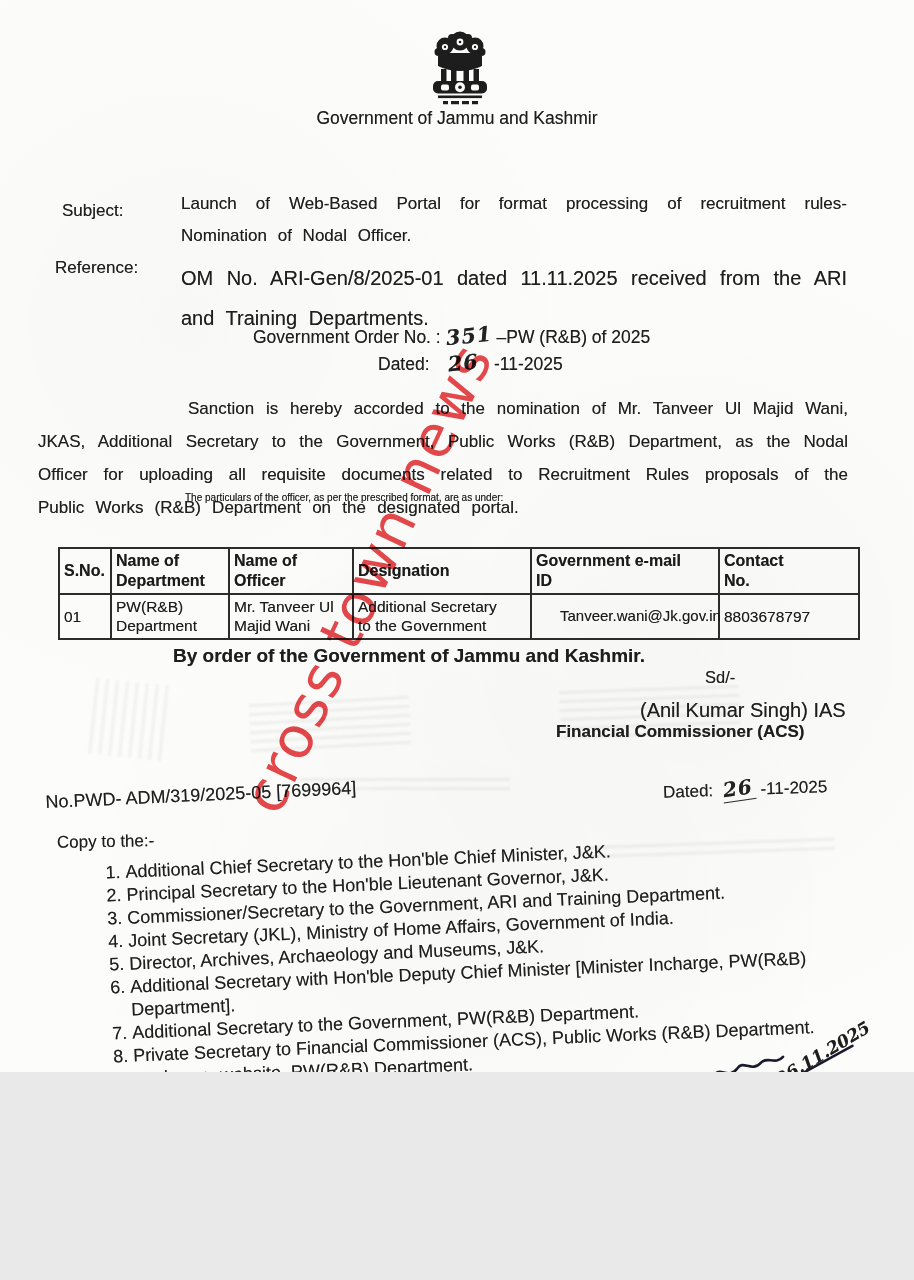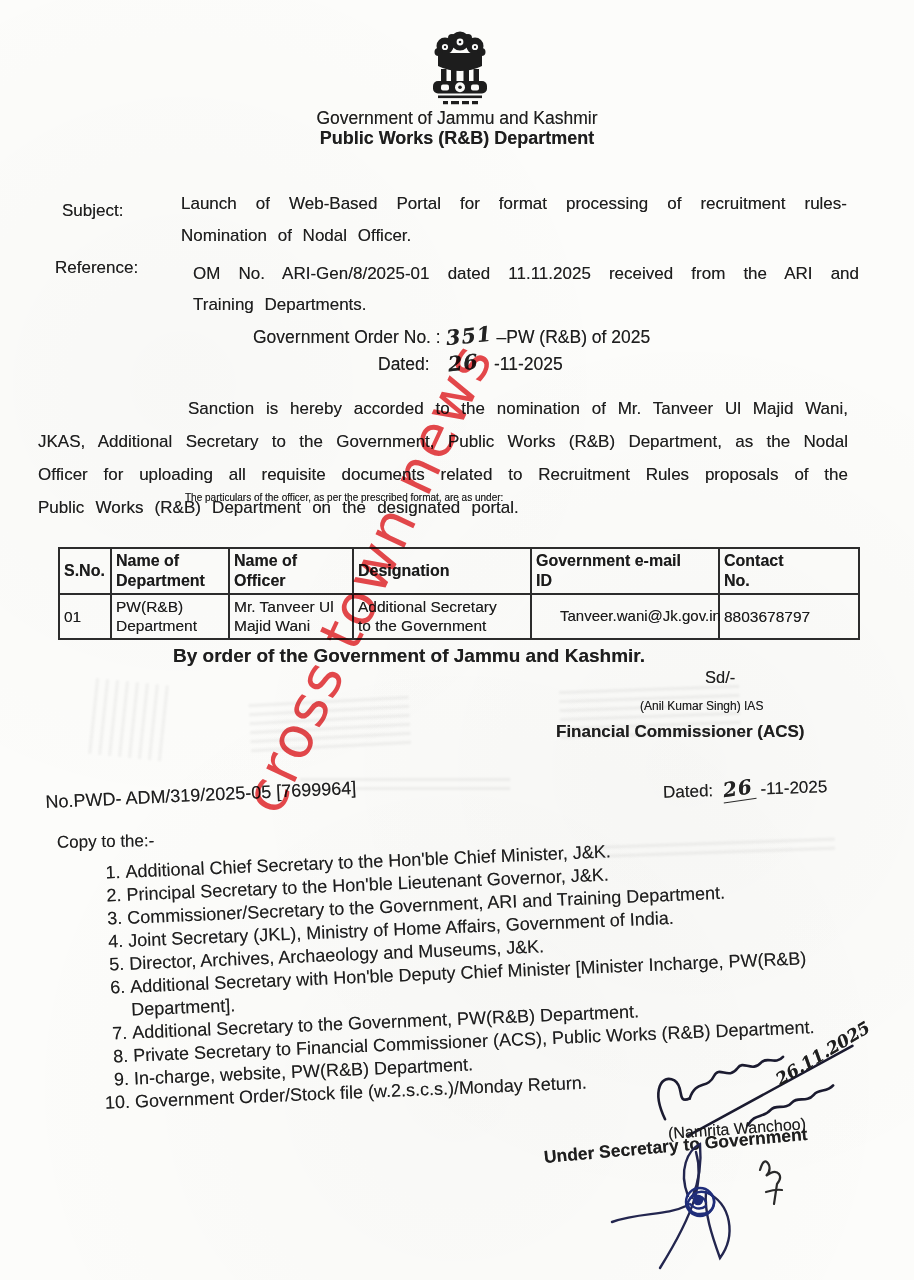--- a/index.html
+++ b/index.html
@@ -1,17 +1,17 @@
 <!DOCTYPE html>
 <html><head>
 <meta charset="utf-8">
 <style>
   html,body{margin:0;padding:0;background:#e9e9e9;}
   .page{
-    position:relative;width:914px;height:1280px;overflow:hidden;
+    position:relative;width:914px;height:1072px;overflow:hidden;
     background:
       radial-gradient(circle at 20% 30%, rgba(0,0,0,0.015), transparent 40%),
       radial-gradient(circle at 75% 60%, rgba(0,0,0,0.02), transparent 45%),
       radial-gradient(circle at 50% 85%, rgba(0,0,0,0.015), transparent 40%),
       #fcfcfa;
     font-family:"Liberation Sans","DejaVu Sans",sans-serif;
     color:#1d1d1d;
   }
   .abs{position:absolute;}
   .doc-text{color:#1e1e1e;text-shadow:0 0 .5px rgba(20,20,20,.55);}
@@ -101,27 +101,26 @@
         <rect x="17" y="56.4" width="8" height="6" rx="2" fill="#fbfbf9"></rect>
         <rect x="47" y="56.4" width="8" height="6" rx="2" fill="#fbfbf9"></rect>
         <rect x="14" y="67.5" width="44" height="2.6" fill="#1d1d1d"></rect>
 
         <path fill="#1d1d1d" d="M19 73 h5 v3.2 h-5 z M27 73 h8 v3.2 h-8 z M38 73 h7 v3.2 h-7 z M48 73 h6 v3.2 h-6 z"></path>
       </g>
     </svg>
   </div>
 
   <div class="abs hdr-line doc-text" style="top:108px;font-size:17.5px;">Government of Jammu and Kashmir</div>
-  <div class="abs hdr-line doc-text bold" style="top:128px;font-size:18px;">Public Works (R&amp;B) Department</div>
 
   <div class="abs doc-text" style="left:62px;top:201px;font-size:17px;">Subject:</div>
   <div class="abs doc-text justify" style="left:181px;top:188px;width:666px;font-size:17px;line-height:32px;word-spacing:6px;">Launch of Web-Based Portal for format processing of recruitment rules-Nomination of Nodal Officer.</div>
 
   <div class="abs doc-text" style="left:55px;top:258px;font-size:17px;">Reference:</div>
-  <div class="abs doc-text justify" style="left:181px;top:258px;width:666px;font-size:17px;line-height:31px;word-spacing:6px;margin-left:12px;">OM No. ARI-Gen/8/2025-01 dated 11.11.2025 received from the ARI and Training Departments.</div>
+  <div class="abs doc-text justify" style="left:181px;top:258px;width:666px;font-size:20px;line-height:40px;word-spacing:6px;">OM No. ARI-Gen/8/2025-01 dated 11.11.2025 received from the ARI and Training Departments.</div>
 
   <div class="abs doc-text" style="left:253px;top:324px;font-size:17.5px;">
     <span>Government Order No. :</span>
     <span class="hw">351</span>
     <span>–PW (R&amp;B) of 2025</span>
   </div>
   <div class="abs doc-text" style="left:378px;top:351px;font-size:17.5px;">
     <span>Dated:</span>
     <span class="hw" style="margin:0 10px 0 14px;">26</span>
     <span>-11-2025</span>
@@ -165,21 +164,21 @@
         <td style="font-size:15px;padding-left:28px;">Tanveer.wani@Jk.gov.in</td>
         <td>8803678797</td>
       </tr>
     </tbody>
       </table>
   </div>
 
   <div class="abs doc-text bold" style="left:173px;top:645px;font-size:19px;">By order of the Government of Jammu and Kashmir.</div>
 
   <div class="abs doc-text" style="left:705px;top:668px;font-size:16.5px;">Sd/-</div>
-  <div class="abs doc-text" style="left:640px;top:699px;font-size:12px;text-align:center;">(Anil Kumar Singh) IAS</div>
+  <div class="abs doc-text" style="left:640px;top:699px;font-size:20px;text-align:center;">(Anil Kumar Singh) IAS</div>
   <div class="abs doc-text bold" style="left:556px;top:722px;font-size:17px;">Financial Commissioner (ACS)</div>
 
   <div class="abs doc-text" style="left:663px;top:776px;font-size:17px;transform:rotate(-2deg);">
     <span>Dated:</span>
     <span class="hw hw-underline" style="margin:0 1px 0 4px;">26</span>
     <span>-11-2025</span>
   </div>
 
   <div class="abs doc-text" style="left:45px;top:792px;font-size:18px;transform:rotate(-2.6deg);transform-origin:left top;">No.PWD- ADM/319/2025-05 [7699964]</div>
 

